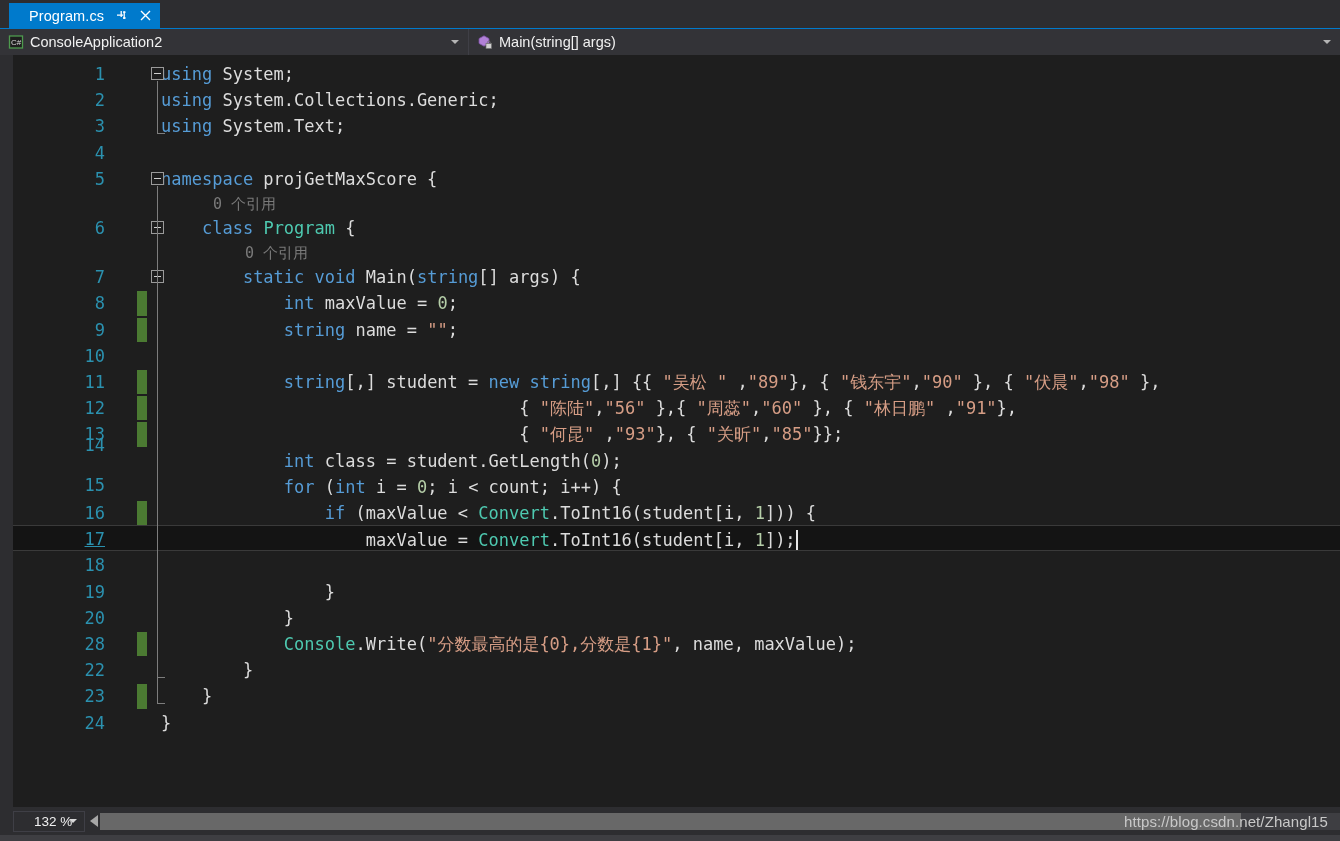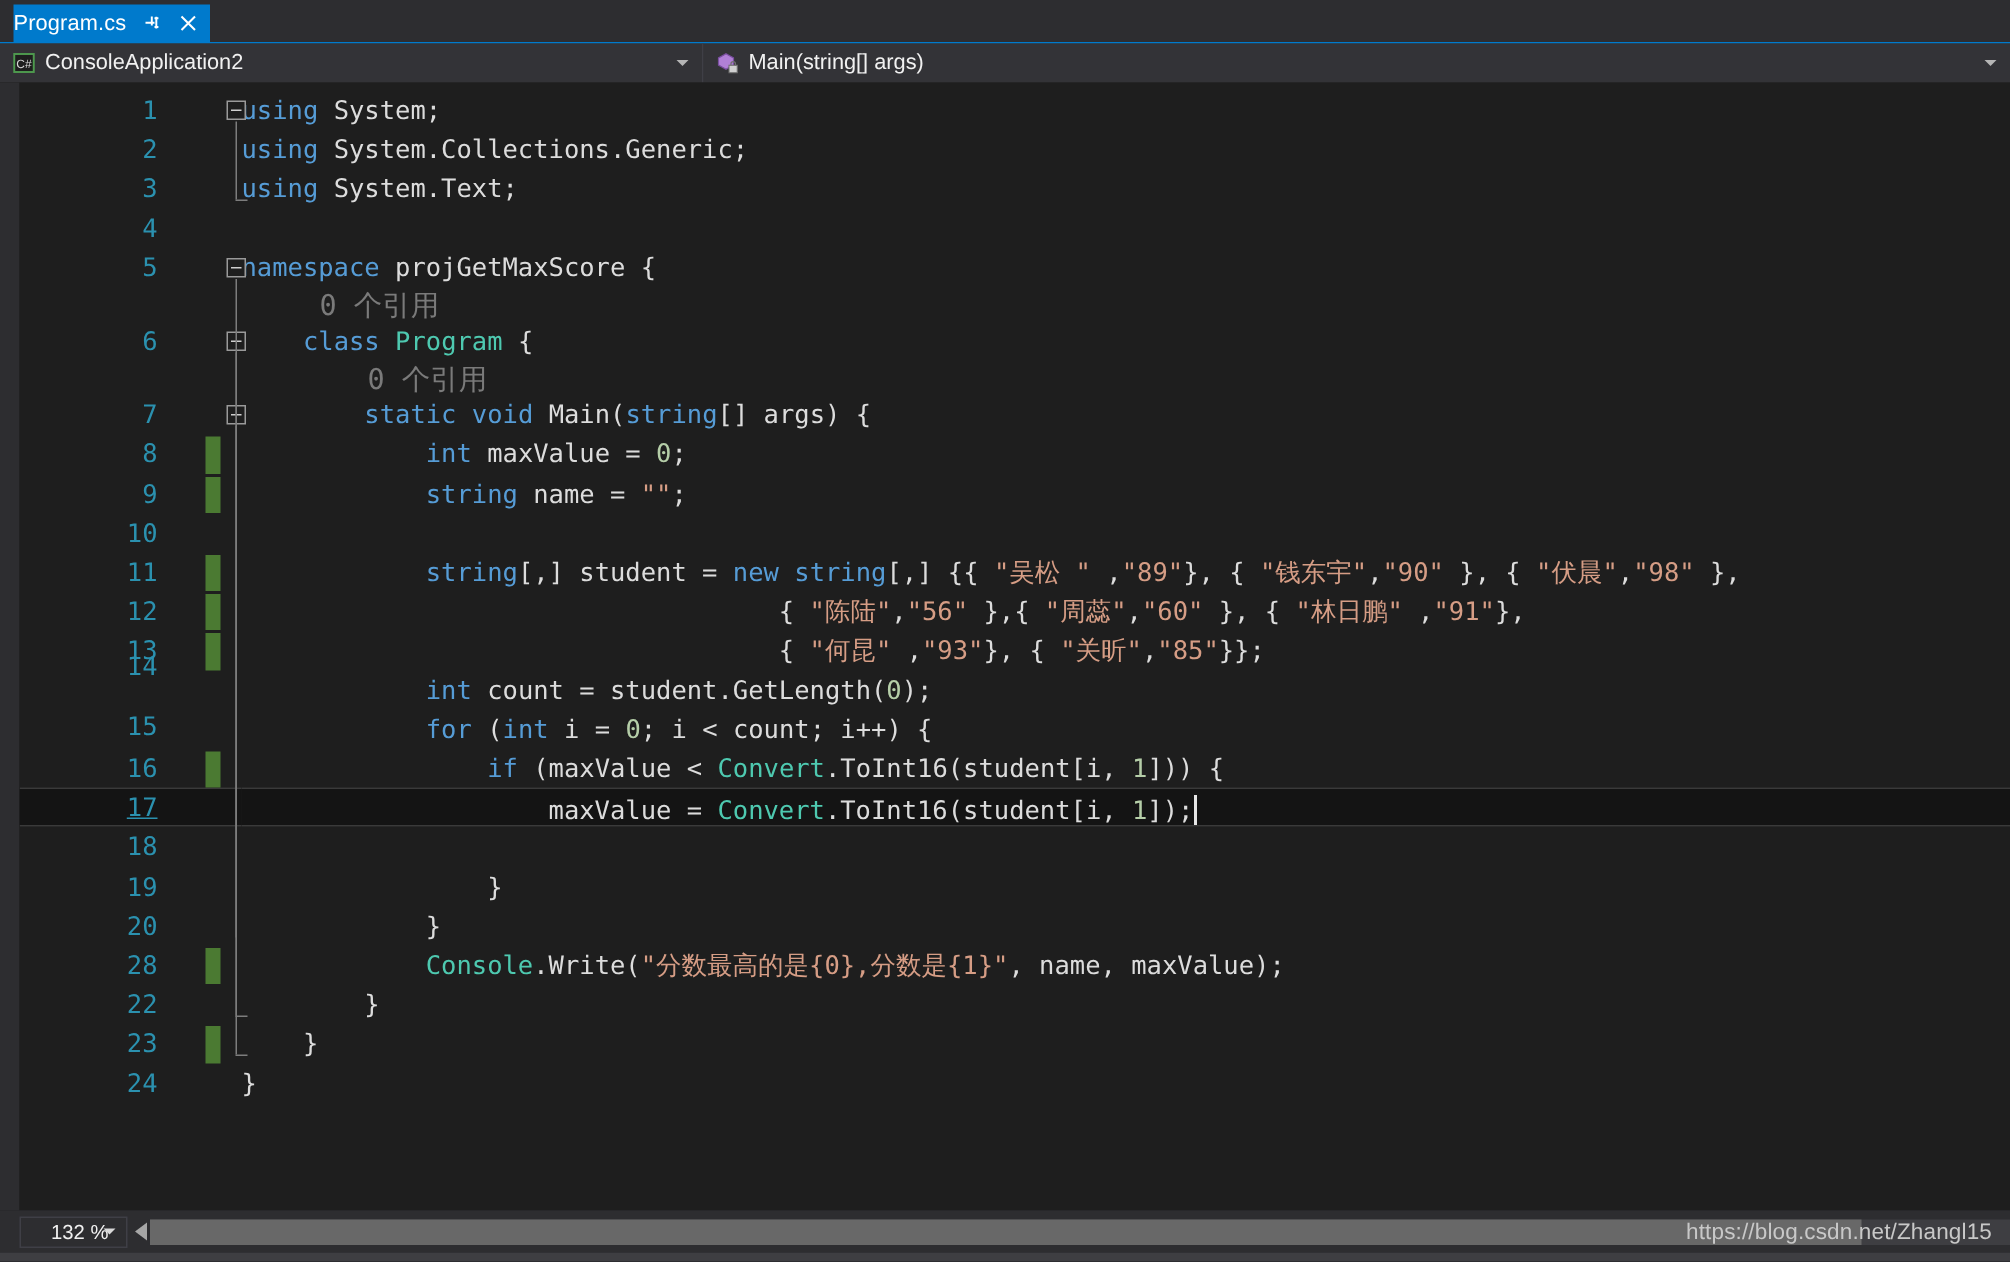--- a/index.html
+++ b/index.html
@@ -25,21 +25,21 @@
     background: #2d2d30;
     padding-left: 9px;
     display: flex; align-items: flex-end;
     flex: 0 0 auto;
   }
   .tab {
     height: 25px;
     background: #007acc;
     color: #ffffff;
     display: flex; align-items: center;
-    padding: 0 8px 0 0;
+    padding: 0 8px 0 20px;
     font-size: 14.5px;
     letter-spacing: .1px;
     gap: 11px;
   }
   .tab-title { color:#fff; font-size:14.5px; }
   .tab-pin, .tab-close {
     color: #ffffff;
     font-size: 14px;
     line-height: 1;
     display: inline-block;
@@ -132,21 +132,21 @@
     position:absolute; left:0; width:148px; height:26px;
     background: #141414;
     border-top: 1px solid #3a3a3a;
     border-bottom: 1px solid #3a3a3a;
   }
 
   
   .codelens {
     position: absolute;
     left: 148px;
-    font-size: 19px;
+    font-size: 15px;
     line-height: 24px;
     color: #7a7a7a;
     font-family: "DejaVu Sans Mono", monospace;
     white-space: pre;
   }
 
   
   .chgbar {
     position: absolute;
     left: 0; width: 10px;
@@ -310,21 +310,21 @@
           <div class="codetext" style="top: 84.6px;"></div>
           <div class="codetext" style="top: 110.8px;"><span class="kw">namespace</span><span class="pln"> projGetMaxScore {</span></div>
           <div class="codetext" style="top: 160px;"><span class="pln">    </span><span class="kw">class</span><span class="pln"> </span><span class="type">Program</span><span class="pln"> {</span></div>
           <div class="codetext" style="top: 209.2px;"><span class="pln">        </span><span class="kw">static</span><span class="pln"> </span><span class="kw">void</span><span class="pln"> Main(</span><span class="kw">string</span><span class="pln">[] args) {</span></div>
           <div class="codetext" style="top: 235.4px;"><span class="pln">            </span><span class="kw">int</span><span class="pln"> maxValue = </span><span class="num">0</span><span class="pln">;</span></div>
           <div class="codetext" style="top: 261.6px;"><span class="pln">            </span><span class="kw">string</span><span class="pln"> name = </span><span class="str">""</span><span class="pln">;</span></div>
           <div class="codetext" style="top: 287.8px;"></div>
           <div class="codetext" style="top: 314px;"><span class="pln">            </span><span class="kw">string</span><span class="pln">[,] student = </span><span class="kw">new</span><span class="pln"> </span><span class="kw">string</span><span class="pln">[,] {{ </span><span class="str">"吴松 "</span><span class="pln"> ,</span><span class="str">"89"</span><span class="pln">}, { </span><span class="str">"钱东宇"</span><span class="pln">,</span><span class="str">"90"</span><span class="pln"> }, { </span><span class="str">"伏晨"</span><span class="pln">,</span><span class="str">"98"</span><span class="pln"> },</span></div>
           <div class="codetext" style="top: 340.2px;"><span class="pln">                                   { </span><span class="str">"陈陆"</span><span class="pln">,</span><span class="str">"56"</span><span class="pln"> },{ </span><span class="str">"周蕊"</span><span class="pln">,</span><span class="str">"60"</span><span class="pln"> }, { </span><span class="str">"林日鹏"</span><span class="pln"> ,</span><span class="str">"91"</span><span class="pln">},</span></div>
           <div class="codetext" style="top: 366.4px;"><span class="pln">                                   { </span><span class="str">"何昆"</span><span class="pln"> ,</span><span class="str">"93"</span><span class="pln">}, { </span><span class="str">"关昕"</span><span class="pln">,</span><span class="str">"85"</span><span class="pln">}};</span></div>
-          <div class="codetext" style="top: 392.6px;"><span class="pln">            </span><span class="kw">int</span><span class="pln"> count = student.GetLength(</span><span class="num">0</span><span class="pln">);</span></div>
+          <div class="codetext" style="top: 392.6px;"><span class="pln">            </span><span class="kw">int</span><span class="pln"> class = student.GetLength(</span><span class="num">0</span><span class="pln">);</span></div>
           <div class="codetext" style="top: 418.8px;"><span class="pln">            </span><span class="kw">for</span><span class="pln"> (</span><span class="kw">int</span><span class="pln"> i = </span><span class="num">0</span><span class="pln">; i &lt; count; i++) {</span></div>
           <div class="codetext" style="top: 445px;"><span class="pln">                </span><span class="kw">if</span><span class="pln"> (maxValue &lt; </span><span class="type">Convert</span><span class="pln">.ToInt16(student[i, </span><span class="num">1</span><span class="pln">])) {</span></div>
           <div class="curline-gut" style="top: 470.2px;"></div>
           <div class="curline" style="top: 470.2px;"></div>
           <div class="codetext" style="top: 471.2px;"><span class="pln">                    maxValue = </span><span class="type">Convert</span><span class="pln">.ToInt16(student[i, </span><span class="num">1</span><span class="pln">]);</span><span class="caret" style="position: relative; display: inline-block; top: 4px;"></span></div>
           <div class="codetext" style="top: 523.6px;"><span class="pln">                }</span></div>
           <div class="codetext" style="top: 549.8px;"><span class="pln">            }</span></div>
           <div class="codetext" style="top: 576px;"><span class="pln">            </span><span class="type">Console</span><span class="pln">.Write(</span><span class="str">"分数最高的是{0},分数是{1}"</span><span class="pln">, name, maxValue);</span></div>
           <div class="codetext" style="top: 602.2px;"><span class="pln">        }</span></div>
           <div class="codetext" style="top: 628.4px;"><span class="pln">    }</span></div>

